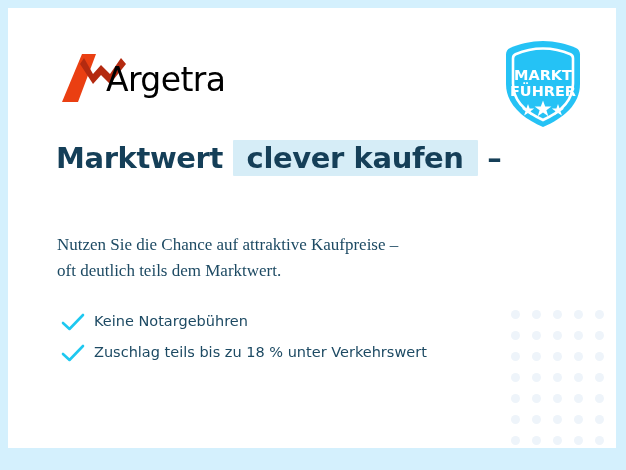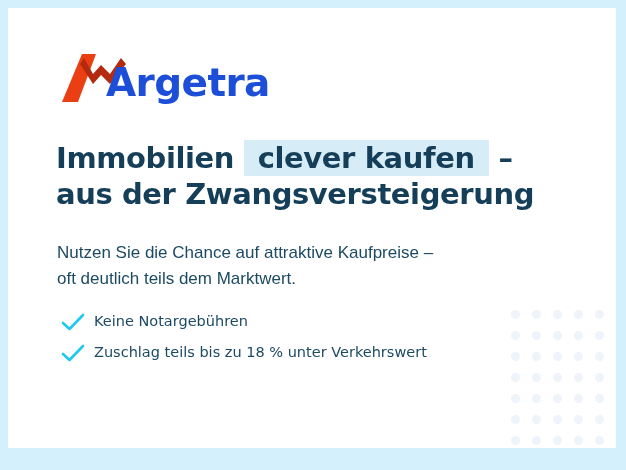--- a/index.html
+++ b/index.html
@@ -76,24 +76,24 @@
     left: 0;
     top: 0;
     width: 66px;
     height: 50px;
   }
   .logo-word {
     position: absolute;
     left: 46px;
     top: 11px;
     font-family: "DejaVu Sans", sans-serif;
-    font-size: 39px;
-    font-weight: bold;
+    font-size: 33px;
+    font-weight: normal;
     letter-spacing: -0.6px;
-    color: #1d4ed8;
+    color: #000000;
     line-height: 1;
   }
   .logo-tagline {
     position: absolute;
     left: 0;
     top: 50px;
     font-family: "DejaVu Sans", sans-serif;
     font-size: 9.5px;
     font-weight: bold;
     letter-spacing: -0.1px;
@@ -131,27 +131,26 @@
     padding: 1px 14px;
     border-radius: 1px;
   }
 
   
   .subhead {
     position: absolute;
     left: 49px;
     top: 224px;
     z-index: 2;
-    font-family: Liberation Sans, sans-serif;
+    font-family: Liberation Serif, serif;
     font-size: 17px;
     font-weight: normal;
     line-height: 1.55;
     color: #1d4a63;
     white-space: nowrap;
-    margin-top: 8px;
   }
 
   
   .bullets {
     position: absolute;
     left: 52px;
     top: 298px;
     z-index: 2;
     margin: 0;
     padding: 0;
@@ -226,24 +225,36 @@
         <span class="logo-mark">
           <svg width="66" height="50" viewBox="0 0 66 50" xmlns="http://www.w3.org/2000/svg">
             <path d="M22 2 L36 2 L18 50 L2 50 Z" fill="#ea3f12"></path>
             <path d="M24 6 L33 22 L41 13 L50 22 L61 6 L66 12 L50 32 L41 23 L33 32 L20 12 Z" fill="#b42a10"></path>
           </svg>
         </span>
         <span class="logo-word">Argetra</span>
       </div>
     </div>
 
+    <div class="badge">
+      <svg width="92" height="92" viewBox="0 0 92 92" xmlns="http://www.w3.org/2000/svg">
+        <path d="M46 3 C34 3 22 6 13 10 C10.5 11.2 9 13.6 9 16.4 L9 46 C9 66 25 80 46 89 C67 80 83 66 83 46 L83 16.4 C83 13.6 81.5 11.2 79 10 C70 6 58 3 46 3 Z" fill="#25c2f5"></path>
+        <path d="M46 10.5 C36 10.5 26 13 18.5 16.3 C17 17 16 18.6 16 20.4 L16 45.6 C16 62.5 29 74.5 46 82 C63 74.5 76 62.5 76 45.6 L76 20.4 C76 18.6 75 17 73.5 16.3 C66 13 56 10.5 46 10.5 Z" fill="none" stroke="#ffffff" stroke-width="2.6"></path>
+        <text x="46" y="42" text-anchor="middle" fill="#ffffff" font-family="DejaVu Sans, sans-serif" font-size="14.5" font-weight="bold">MARKT</text>
+        <text x="46" y="58" text-anchor="middle" fill="#ffffff" font-family="DejaVu Sans, sans-serif" font-size="14.5" font-weight="bold">FÜHRER</text>
+        <g fill="#ffffff">
+          <path d="M31 66 L32.6 70.4 L37.2 70.5 L33.5 73.2 L34.9 77.6 L31 74.9 L27.1 77.6 L28.5 73.2 L24.8 70.5 L29.4 70.4 Z"></path>
+          <path d="M46 62.5 L48.2 68.4 L54.4 68.5 L49.4 72.2 L51.3 78.2 L46 74.5 L40.7 78.2 L42.6 72.2 L37.6 68.5 L43.8 68.4 Z"></path>
+          <path d="M61 66 L62.6 70.4 L67.2 70.5 L63.5 73.2 L64.9 77.6 L61 74.9 L57.1 77.6 L58.5 73.2 L54.8 70.5 L59.4 70.4 Z"></path>
+        </g>
+      </svg>
+    </div>
 
     <div class="headline">
-      <div><span>Immobilien </span><span class="hl">clever kaufen</span><span> –</span></div>
-      <div>aus der Zwangsversteigerung</div>
+      <div><span>Marktwert </span><span class="hl">clever kaufen</span><span> –</span></div>
     </div>
 
     <div class="subhead">
       <div>Nutzen Sie die Chance auf attraktive Kaufpreise –</div>
       <div>oft deutlich teils dem Marktwert.</div>
     </div>
 
     <ul class="bullets">
       <li class="bullet">
         <span class="check-icon">

